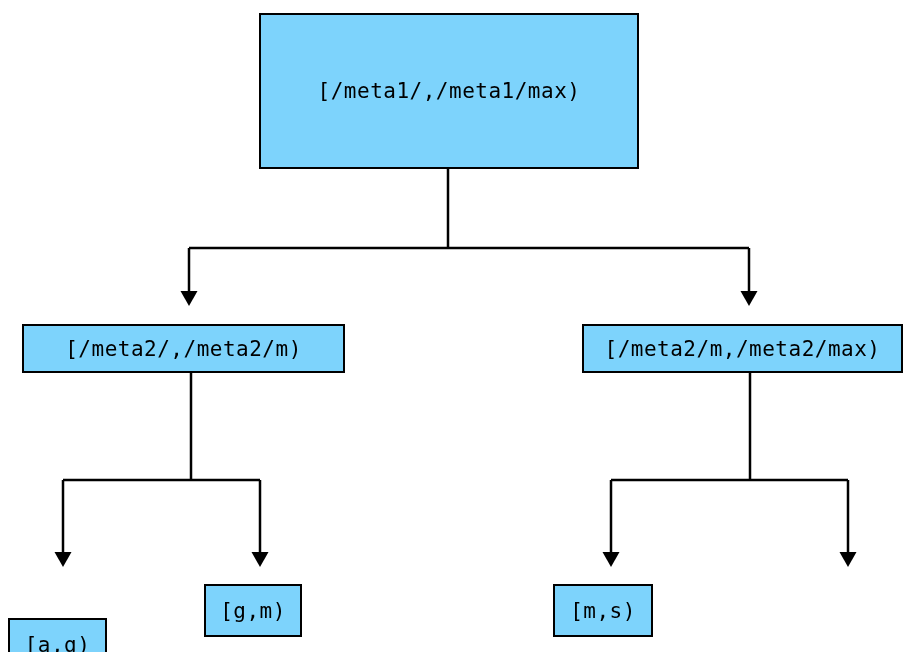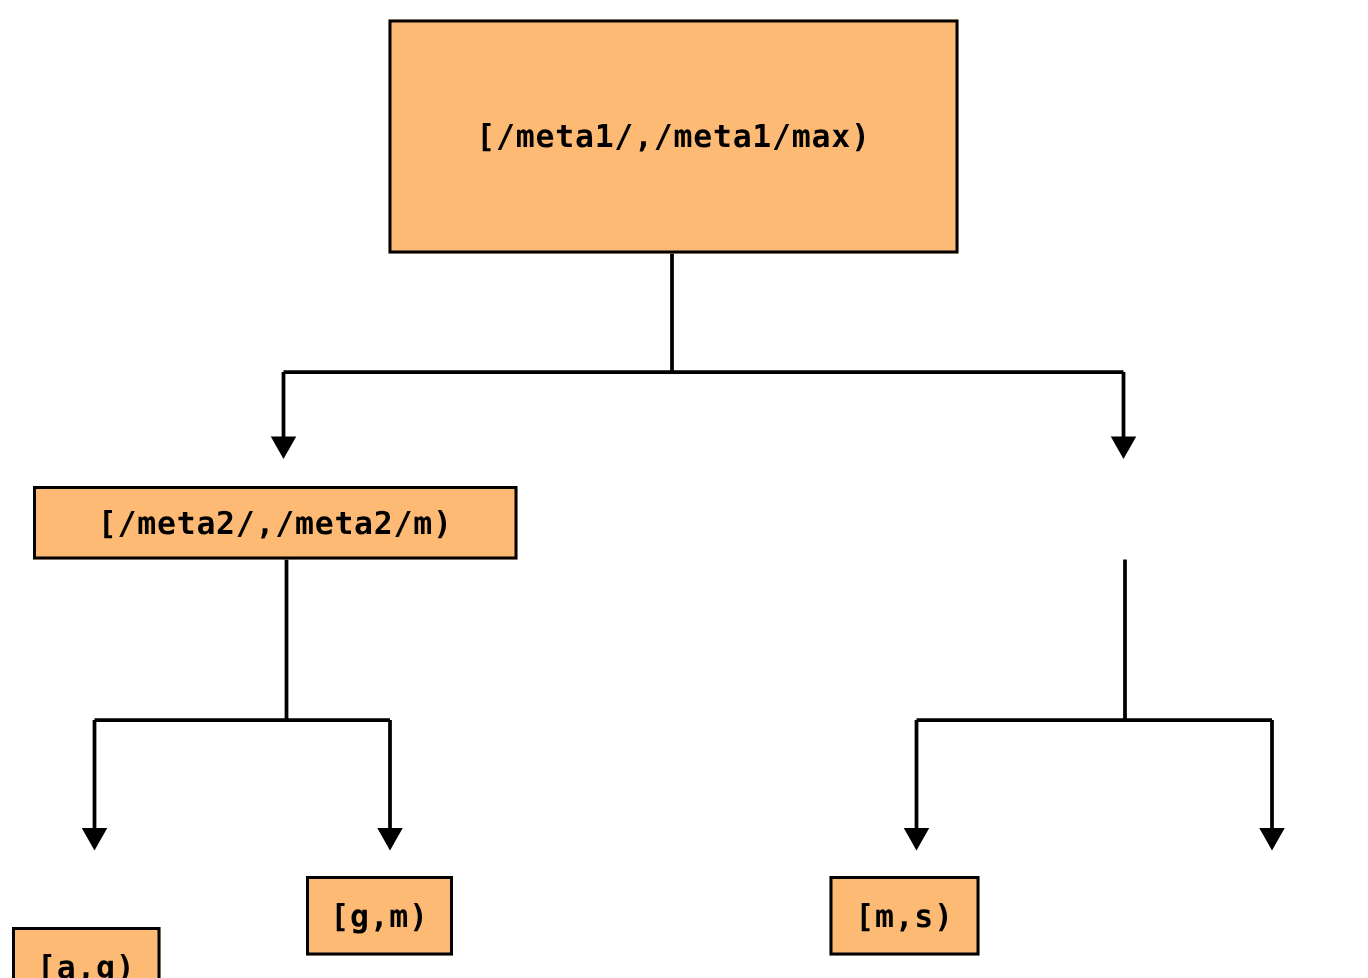--- a/index.html
+++ b/index.html
@@ -19,26 +19,26 @@
     position: absolute;
     left: 0;
     top: 0;
     width: 912px;
     height: 652px;
   }
   .node {
     position: absolute;
     box-sizing: border-box;
     border: 2.5px solid #000000;
-    background: #fdba74;
+    background: #7dd3fc;
     display: flex;
     align-items: center;
     justify-content: center;
     color: #000000;
-    font-weight: 700;
+    font-weight: 400;
     font-size: 21px;
     letter-spacing: 0.5px;
     white-space: nowrap;
   }
   .node-root  { left: 259px; top: 13px;  width: 380px; height: 156px; }
   .node-mid-l { left: 22px;  top: 324px; width: 323px; height: 49px; }
   .node-mid-r { left: 582px; top: 324px; width: 321px; height: 49px; }
   .node-leaf-1 { left: 8px;   top: 584px; width: 99px;  height: 53px; margin-top: 34px; }
   .node-leaf-2 { left: 204px; top: 584px; width: 98px;  height: 53px; }
   .node-leaf-3 { left: 553px; top: 584px; width: 100px; height: 53px; }
@@ -78,20 +78,23 @@
   </svg>
 
   <div class="node node-root">
     <span>[/meta1/,/meta1/max)</span>
   </div>
 
   <div class="node node-mid-l">
     <span>[/meta2/,/meta2/m)</span>
   </div>
 
+  <div class="node node-mid-r">
+    <span>[/meta2/m,/meta2/max)</span>
+  </div>
 
   <div class="node node-leaf-1">
     <span>[a,g)</span>
   </div>
 
   <div class="node node-leaf-3">
     <span>[m,s)</span>
   </div>
 
   <div class="node node-leaf-2">

